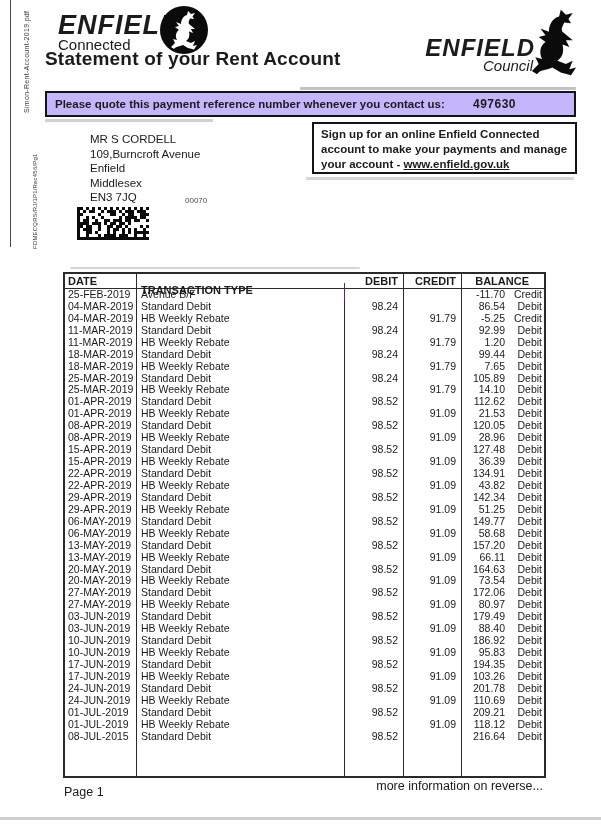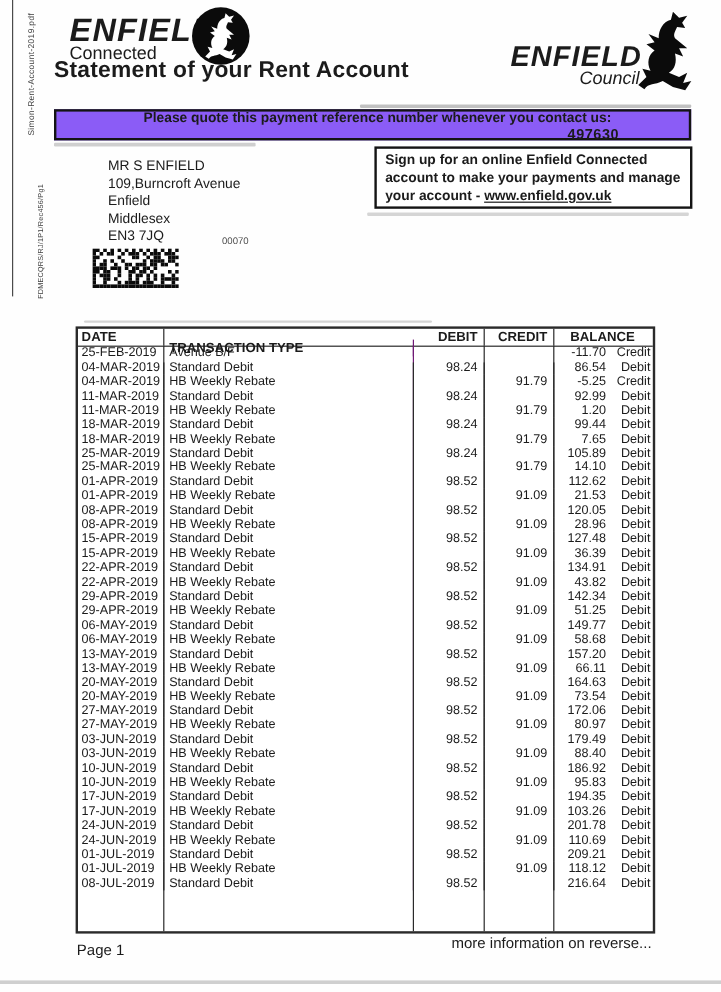--- a/index.html
+++ b/index.html
@@ -22,21 +22,21 @@
   .logo-connected .sub{font-size:15px;margin-top:-2px;}
   .logo-circle{position:absolute;left:160px;top:6px;width:48px;height:48px;background:#0b0b0b;border-radius:50%;display:flex;align-items:center;justify-content:center;}
   .logo-council{position:absolute;left:425px;top:36px;text-align:right;width:110px;}
   .logo-council .big{font-size:24px;font-weight:bold;font-style:italic;letter-spacing:1px;line-height:23px;}
   .logo-council .sub{font-size:15px;font-style:italic;margin-top:-2px;margin-right:2px;}
   .beast{position:absolute;left:528px;top:8px;}
   
   .title{position:absolute;left:45px;top:48px;font-size:19px;font-weight:bold;letter-spacing:.2px;}
   
   .refbox{position:absolute;left:45px;top:91px;width:531px;height:26px;border:2px solid #141414;
-    display:flex;align-items:center;box-sizing:border-box;background:#8b5cf6;flex-direction:column;}
+    display:flex;align-items:center;box-sizing:border-box;background:#c4b5fd;}
   .refbox .lbl{font-size:11.5px;font-weight:bold;padding-left:8px;}
   .refbox .num{font-size:12px;font-weight:bold;margin-left:auto;margin-right:58px;letter-spacing:.5px;}
   
   .address{position:absolute;left:90px;top:132px;font-size:11.5px;line-height:14.6px;}
   .mailcode{position:absolute;left:185px;top:196px;font-size:8px;color:#4f4f4f;}
   .barcode{position:absolute;left:77px;top:207px;}
   
   .signup{position:absolute;left:312px;top:122px;width:265px;height:52px;border:2px solid #141414;
     box-sizing:border-box;padding:3px 7px;font-size:11.5px;font-weight:bold;line-height:15px;background:#fff;}
   .signup .url{text-decoration:underline;}
@@ -95,21 +95,21 @@
   </div>
 
   <div class="title">Statement of your Rent Account</div>
 
   <div class="refbox">
     <span class="lbl">Please quote this payment reference number whenever you contact us:</span>
     <span class="num">497630</span>
   </div>
 
   <div class="address">
-    <div>MR S ENFIELD</div>
+    <div>MR S CORDELL</div>
     <div>109,Burncroft Avenue</div>
     <div>Enfield</div>
     <div>Middlesex</div>
     <div>EN3 7JQ</div>
   </div>
   <div class="mailcode">00070</div>
 
   <div class="barcode">
     <svg id="bc" width="72" height="33">
         <rect x="0" y="0" width="3" height="3" fill="#0b0b0b"></rect>
@@ -649,21 +649,21 @@
           <div class="cell c-date">01-JUL-2019</div>
           <div class="cell c-type">HB Weekly Rebate</div>
           <div class="cell c-debit"></div>
           <div class="cell c-credit">91.09</div>
           <div class="cell c-balance">
             <span class="amt">118.12</span>
             <span class="suf">Debit</span>
           </div>
         </div>
         <div class="trow">
-          <div class="cell c-date">08-JUL-2019</div>
+          <div class="cell c-date">08-JUL-2015</div>
           <div class="cell c-type">Standard Debit</div>
           <div class="cell c-debit">98.52</div>
           <div class="cell c-credit"></div>
           <div class="cell c-balance">
             <span class="amt">216.64</span>
             <span class="suf">Debit</span>
           </div>
         </div>
       </div>
   </div>

